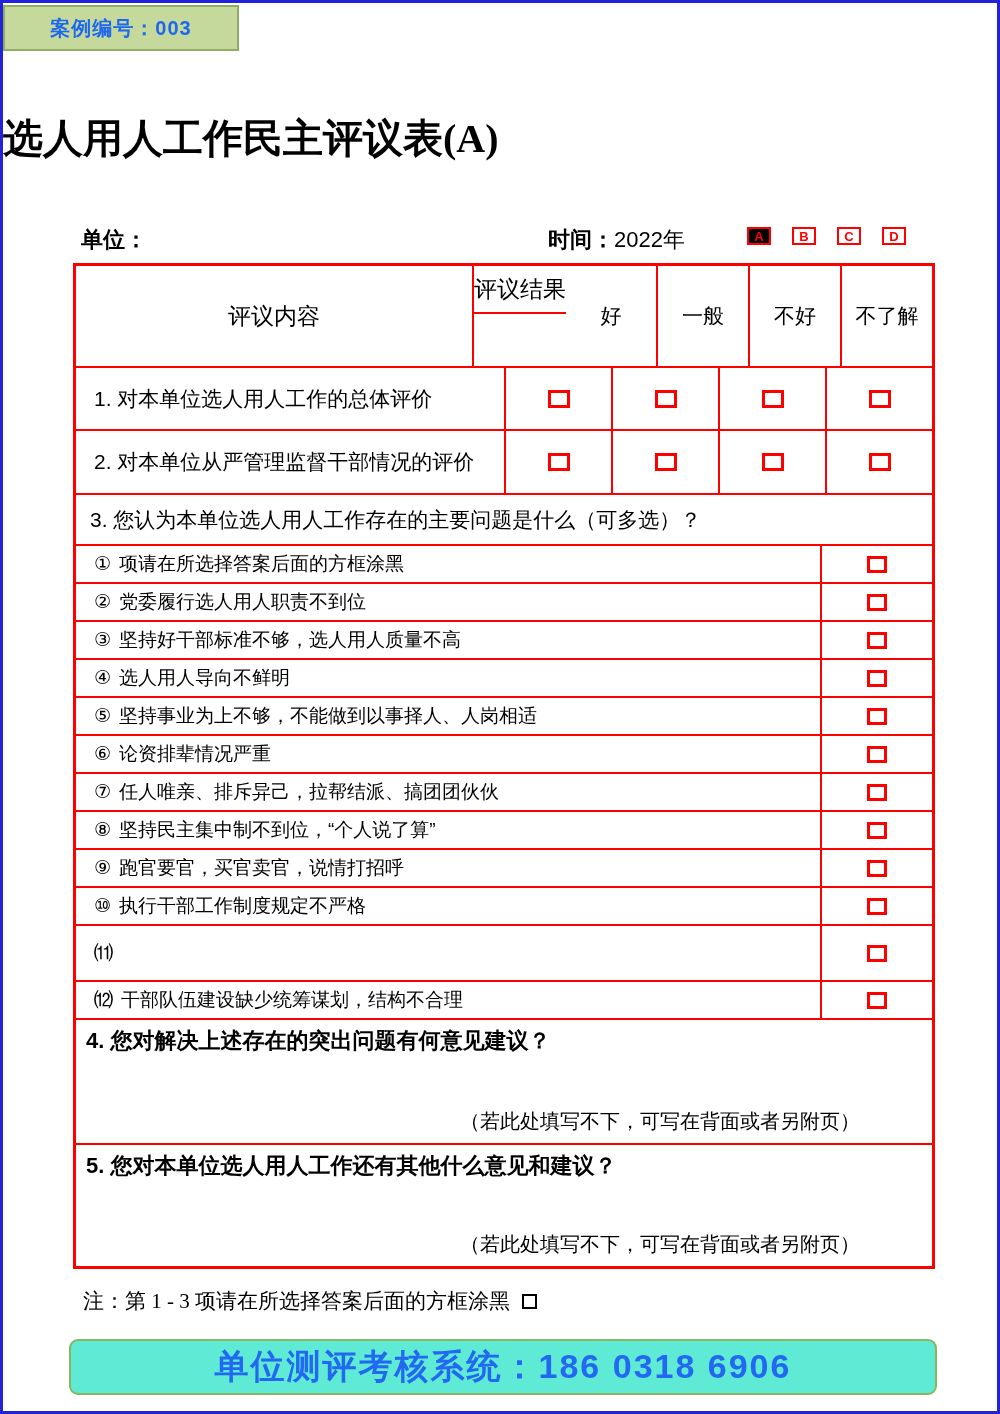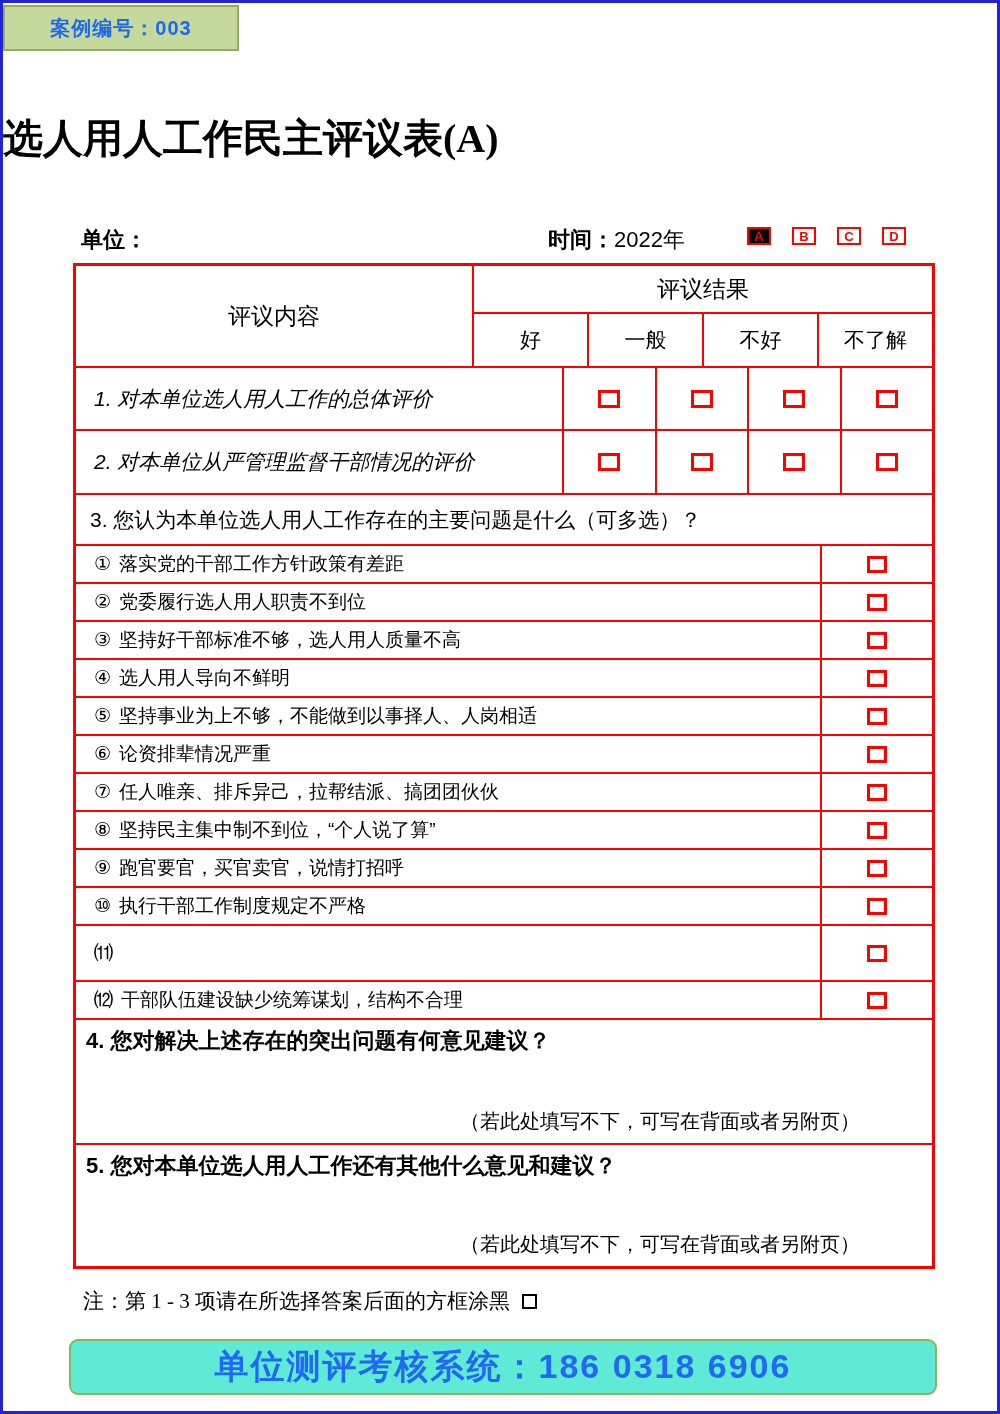--- a/index.html
+++ b/index.html
@@ -36,38 +36,38 @@
   
   .tbl { position:absolute; left:70px; top:260px; width:862px; border:3px solid #ff0000; background:#fff; }
   .row { display:flex; border-top:2px solid #ff0000; }
   .row:first-child { border-top:none; }
   .hdr { height:100px; }
   .hdr-left {
     width:398px; border-right:2px solid #ff0000;
     display:flex; align-items:center; justify-content:center;
     font-size:23px; color:#000;
   }
-  .hdr-right { flex:1; display:flex; flex-direction:column; }
+  .hdr-right { flex:1; display:flex; flex-direction:row; }
   .hdr-result {
     height:48px; border-bottom:2px solid #ff0000;
     display:flex; align-items:center; justify-content:center;
     font-size:23px; color:#000;
   }
   .hdr-opts { flex:1; display:flex; }
   .hdr-opt {
     flex:1; border-right:2px solid #ff0000;
     display:flex; align-items:center; justify-content:center;
     font-size:21px; color:#000;
   }
   .hdr-opt:last-child { border-right:none; }
   .rate-row { }
   .rate-label {
-    width:488px; border-right:2px solid #ff0000;
+    width:430px; border-right:2px solid #ff0000;
     display:flex; align-items:center; padding-left:18px;
-    font-size:21px; color:#000;font-style:italic;
+    font-size:21px; color:#000;
   }
   .rate-cell {
     flex:1; border-right:2px solid #ff0000;
     display:flex; align-items:center; justify-content:center;
   }
   .rate-cell:last-child { border-right:none; }
   .r1 { height:63px; } .r2 { height:64px; }
   .cb {
     width:22px; height:18px; border:3px solid #ff0000; background:#fff; display:inline-block;
   }
@@ -178,21 +178,21 @@
       <div class="rate-cell">
           <span class="cb"></span>
         </div>
     </div>
 
     <div class="row q3-row">3. 您认为本单位选人用人工作存在的主要问题是什么（可多选）？</div>
 
     <div class="row item-row">
       <div class="item-text">
           <span class="num">①</span>
-          <span>落实党的干部工作方针政策有差距</span>
+          <span>项请在所选择答案后面的方框涂黑</span>
         </div>
       <div class="item-cb">
           <span class="cb"></span>
         </div>
     </div>
     <div class="row item-row">
       <div class="item-text">
           <span class="num">②</span>
           <span>党委履行选人用人职责不到位</span>
         </div>

